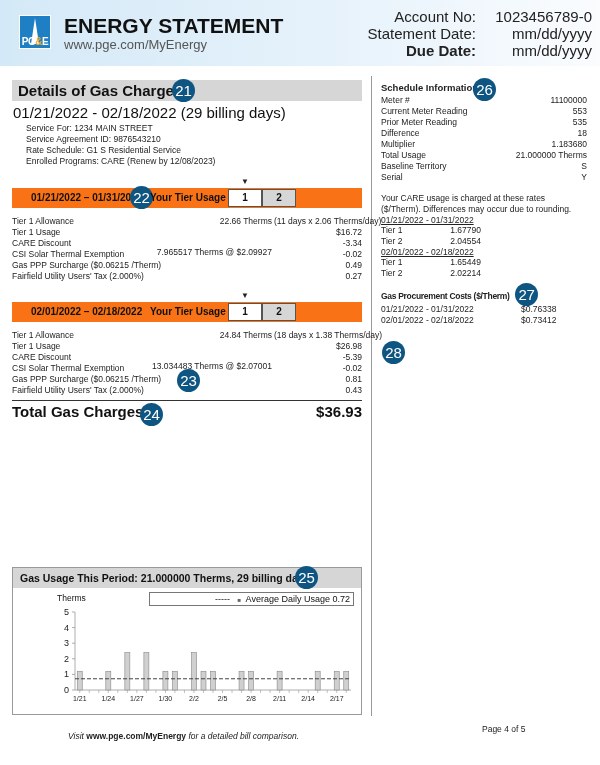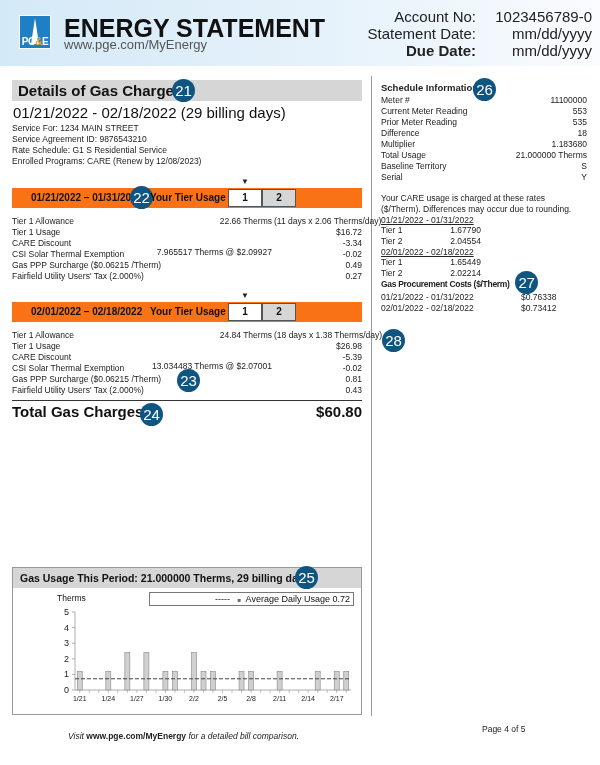--- a/index.html
+++ b/index.html
@@ -2,35 +2,35 @@
 <html><head>
 <meta charset="utf-8">
 <style>
   * { box-sizing: border-box; margin: 0; padding: 0; }
   body { width: 600px; height: 765px; background: #fff; font-family: "Liberation Sans", sans-serif; color: #111; position: relative; overflow: hidden; }
   .header { position: absolute; left: 0; top: 0; width: 600px; height: 66px; background: linear-gradient(90deg, #d4e9f7 0%, #e6f2fb 55%, #fafcfe 100%); }
   .logo { position: absolute; left: 19px; top: 15px; width: 32px; height: 34px; background: #1e7fc4; border: 1px solid #fff; overflow: hidden; }
   .logo .bolt { position: absolute; left: 11px; top: 2px; width: 0; height: 0; border-left: 4px solid transparent; border-right: 4px solid transparent; border-bottom: 26px solid #fff; }
   .logo .txt { position: absolute; left: 0; bottom: 1px; width: 100%; text-align: center; font-size: 10px; font-weight: bold; color: #fff; letter-spacing: -0.5px; }
   .logo .txt .amp { color: #f7a823; }
-  .title { position: absolute; left: 64px; top: 14px; font-size: 25px; font-weight: bold; color: #111; }
+  .title { position: absolute; left: 64px; top: 14px; font-size: 21px; font-weight: bold; color: #111; }
   .subtitle { position: absolute; left: 64px; top: 37px; font-size: 13px; color: #555; }
   .acct { position: absolute; right: 8px; top: 8px; font-size: 15px; color: #222; }
   .acct .row { display: flex; justify-content: flex-end; height: 17px; line-height: 17px; }
   .acct .lbl { width: 110px; text-align: right; margin-right: 14px; }
   .acct .lbl.bold { font-weight: bold; }
   .acct .val { width: 102px; text-align: right; }
 
   .divider { position: absolute; left: 371px; top: 76px; width: 1px; height: 640px; background: #999; }
 
   .left { position: absolute; left: 12px; top: 80px; width: 350px; }
   .sec-head { background: #d6d6d6; height: 21px; padding-left: 6px; font-size: 15px; font-weight: bold; line-height: 21px; position: relative; }
   .badge { display: inline-block; width: 23px; height: 23px; border-radius: 50%; background: #0f5582; color: #fff; font-size: 15px; font-weight: normal; text-align: center; line-height: 23px; position: absolute; }
   .period { font-size: 15px; margin-top: 3px; margin-left: 1px; }
-  .small { font-size: 8.5px; line-height: 11px; margin-left: 0; color: #222; }
+  .small { font-size: 8.5px; line-height: 11px; margin-left: 14px; color: #222; }
   .tier-box { position: relative; margin-top: 21px; }
   .tier-arrow { position: absolute; top: -11px; font-size: 8px; color: #222; }
   .tier-bar { background: #f97316; height: 20px; font-size: 10px; font-weight: bold; line-height: 20px; padding-left: 19px; position: relative; }
   .tier-label { position: absolute; left: 138px; }
   .tier-cells { position: absolute; left: 216px; top: 1px; height: 18px; display: flex; }
   .tier-cell { width: 34px; height: 18px; border: 1px solid #555; text-align: center; line-height: 16px; font-weight: bold; background: #d6d6d6; }
   .tier-cell.active { background: #fff; }
   .lines { margin-top: 8px; font-size: 8.5px; color: #222; }
   .line { display: flex; height: 11px; line-height: 11px; position: relative; }
   .line .lname { width: 130px; white-space: nowrap; }
@@ -173,21 +173,21 @@
       <div class="line">
           <span class="lname">Fairfield Utility Users' Tax (2.000%)</span>
           <span class="lamt">0.43</span>
         </div>
     </div>
   </div>
 
   <div class="total">
     <span>Total Gas Charges</span>
     <span class="badge" style="left:128px;top:2px;">24</span>
-    <span>$60.80</span>
+    <span>$36.93</span>
   </div>
 </div>
 
 <div class="right">
   <div class="rhead">
     <span>Schedule Information</span>
     <span class="badge" style="left:92px;top:-4px;">26</span>
   </div>
   <div class="kv">
       <span>Meter #</span>
@@ -235,21 +235,21 @@
   <div class="ul">02/01/2022 - 02/18/2022</div>
   <div class="rate">
       <span class="rk">Tier 1</span>
       <span class="rv">1.65449</span>
     </div>
   <div class="rate">
       <span class="rk">Tier 2</span>
       <span class="rv">2.02214</span>
     </div>
 
-  <div class="rhead" style="font-size:8.5px;letter-spacing:-0.3px;">
+  <div class="rhead" style="margin-top:12px;font-size:8.5px;letter-spacing:-0.3px;">
     <span>Gas Procurement Costs ($/Therm)</span>
     <span class="badge" style="left:134px;top:-8px;">27</span>
   </div>
   <div class="rate">
       <span style="width:140px;">01/21/2022 - 01/31/2022</span>
       <span>$0.76338</span>
     </div>
   <div class="rate">
       <span style="width:140px;">02/01/2022 - 02/18/2022</span>
       <span>$0.73412</span>

